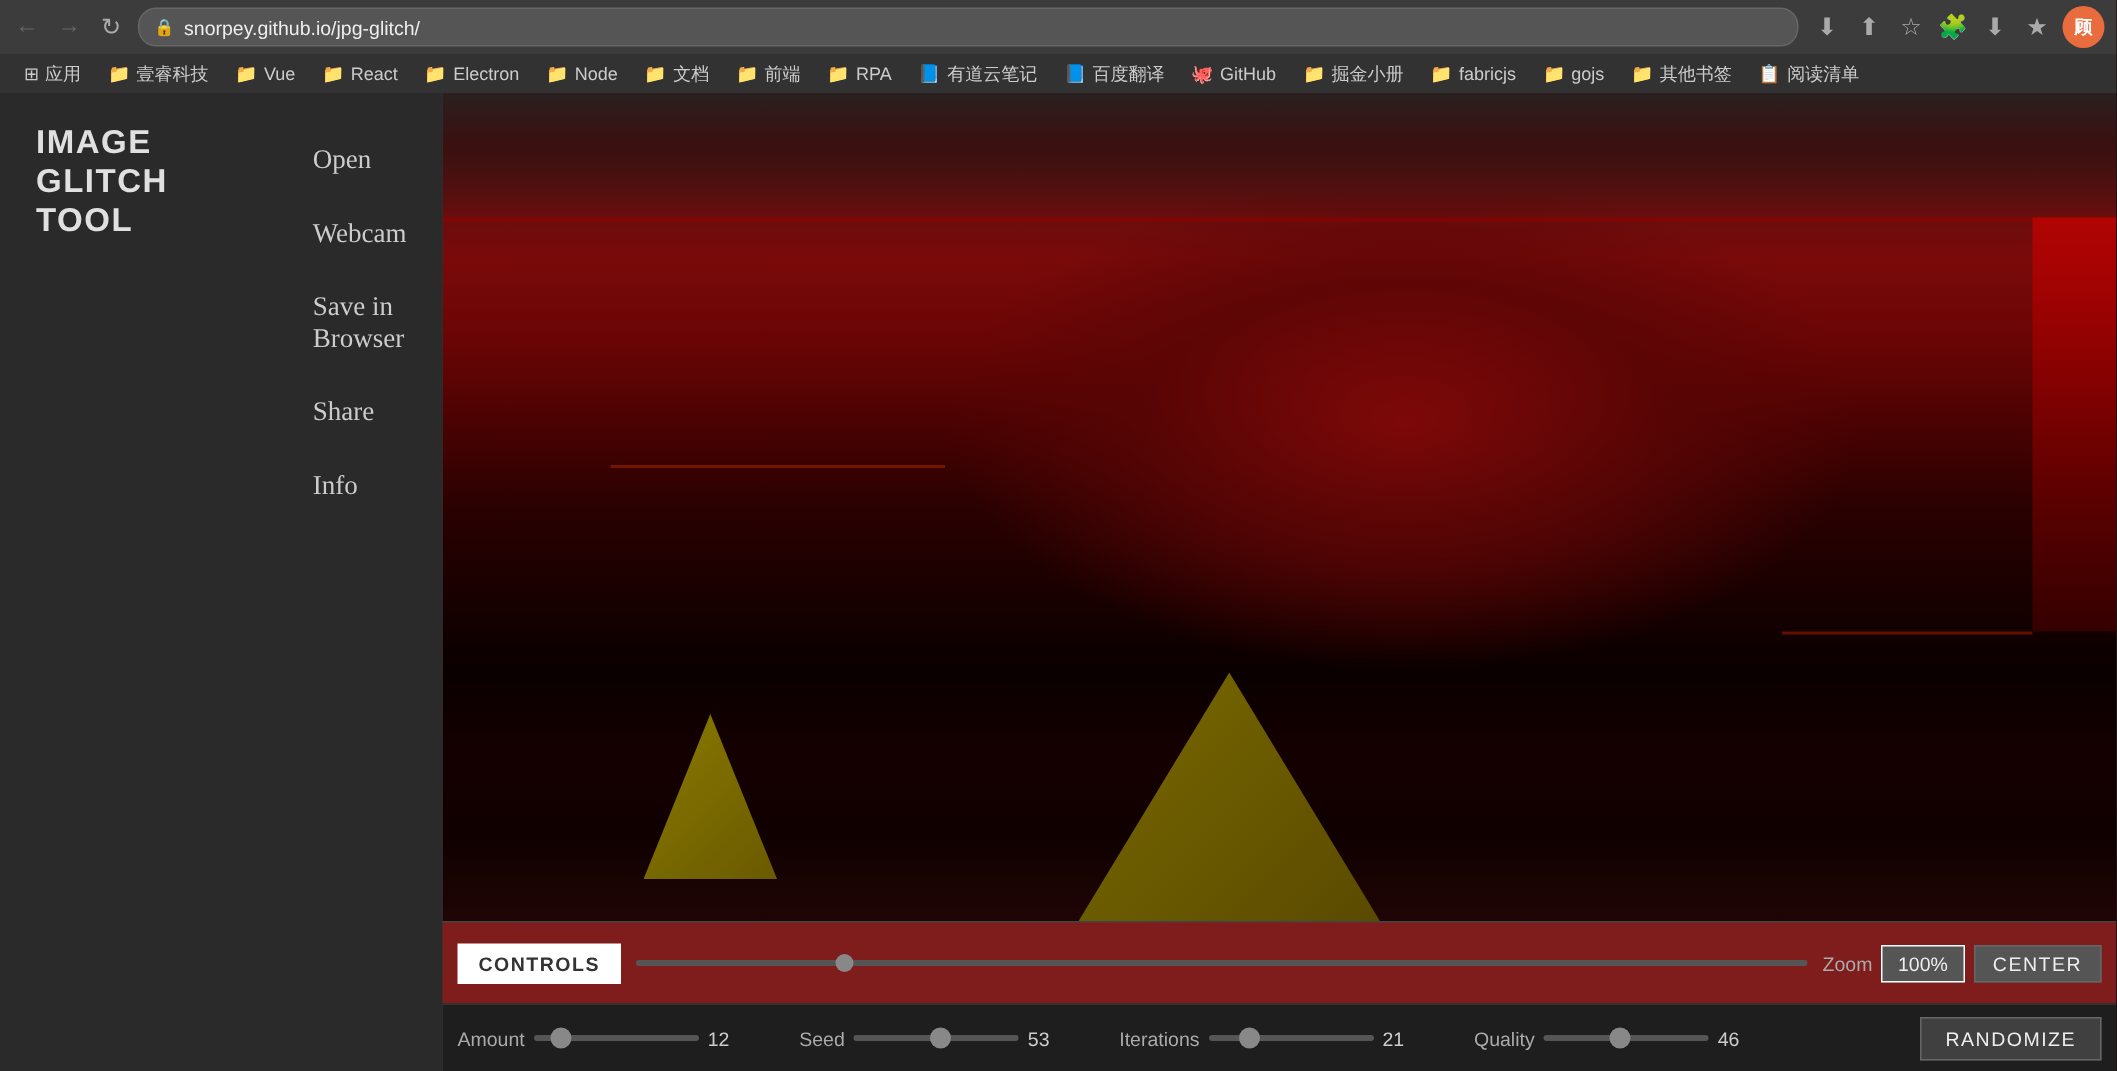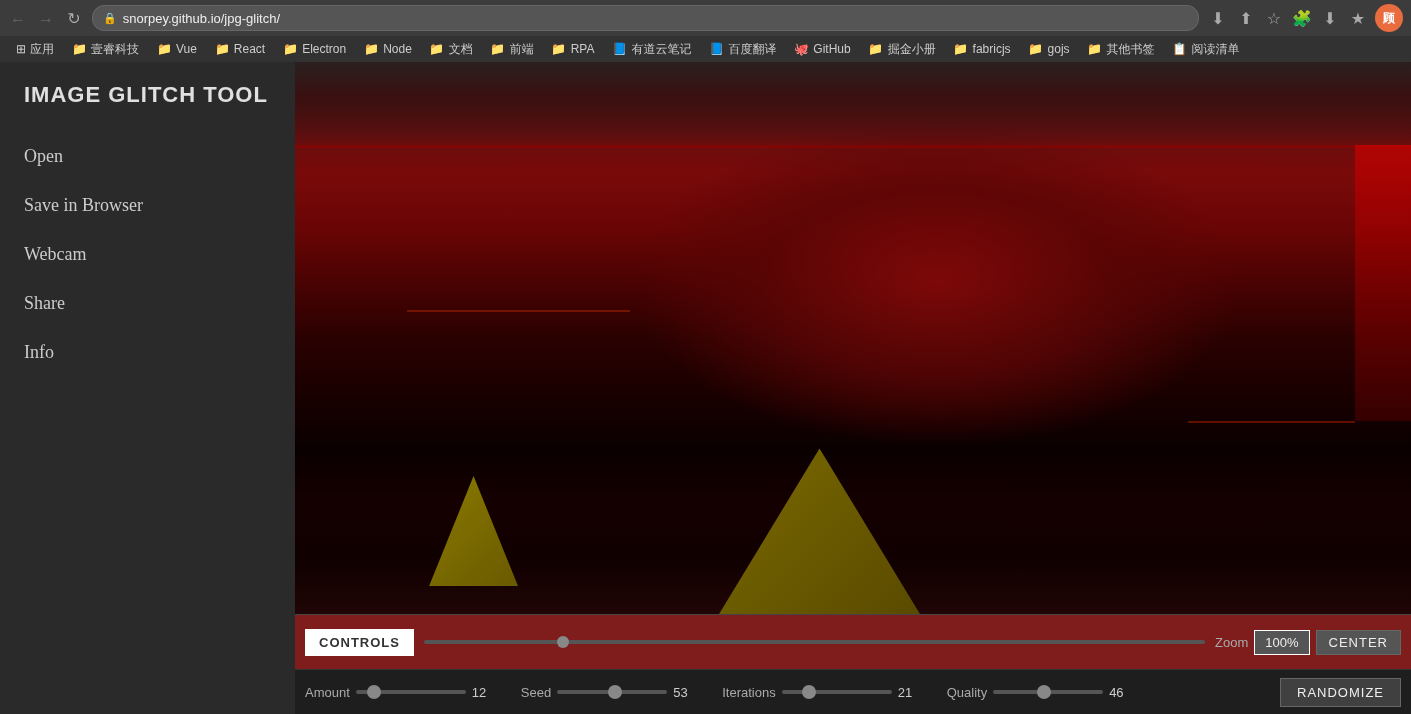--- a/index.html
+++ b/index.html
@@ -117,21 +117,21 @@
       display: flex;
       flex: 1;
       overflow: hidden;
     }
 
     
     .sidebar {
       width: 295px;
       background: #2a2a2a;
       display: flex;
-      flex-direction: column;
+      flex-direction: row;
       padding: 20px 0;
       flex-shrink: 0;
     }
     .sidebar-title {
       font-size: 22px;
       font-weight: bold;
       color: #e0e0e0;
       padding: 0 24px 24px 24px;
       letter-spacing: 1px;
     }
@@ -307,21 +307,21 @@
       flex-shrink: 0;
     }
 
     
     .params-bar {
       height: 45px;
       background: #1e1e1e;
       display: flex;
       align-items: center;
       padding: 0 10px;
-      gap: 4px;
+      gap: 16px;
       flex-shrink: 0;
       border-top: 1px solid #333;
     }
     .param-group {
       display: flex;
       align-items: center;
       gap: 6px;
       margin-right: 20px;
     }
     .param-label {
@@ -456,22 +456,22 @@
     </div>
   </div>
 </div>
 
 <div class="app-area">
 
   <div class="sidebar">
     <div class="sidebar-title">IMAGE GLITCH TOOL</div>
     <nav class="sidebar-nav">
       <button class="nav-item">Open</button>
+      <button class="nav-item">Webcam</button>
       <button class="nav-item">Save in Browser</button>
-      <button class="nav-item">Webcam</button>
       <button class="nav-item">Share</button>
       <button class="nav-item">Info</button>
     </nav>
   </div>
 
   <div class="main-content">
 
     <div class="canvas-area">
       <div class="glitch-canvas">
         <div class="glitch-layer-base"></div>

